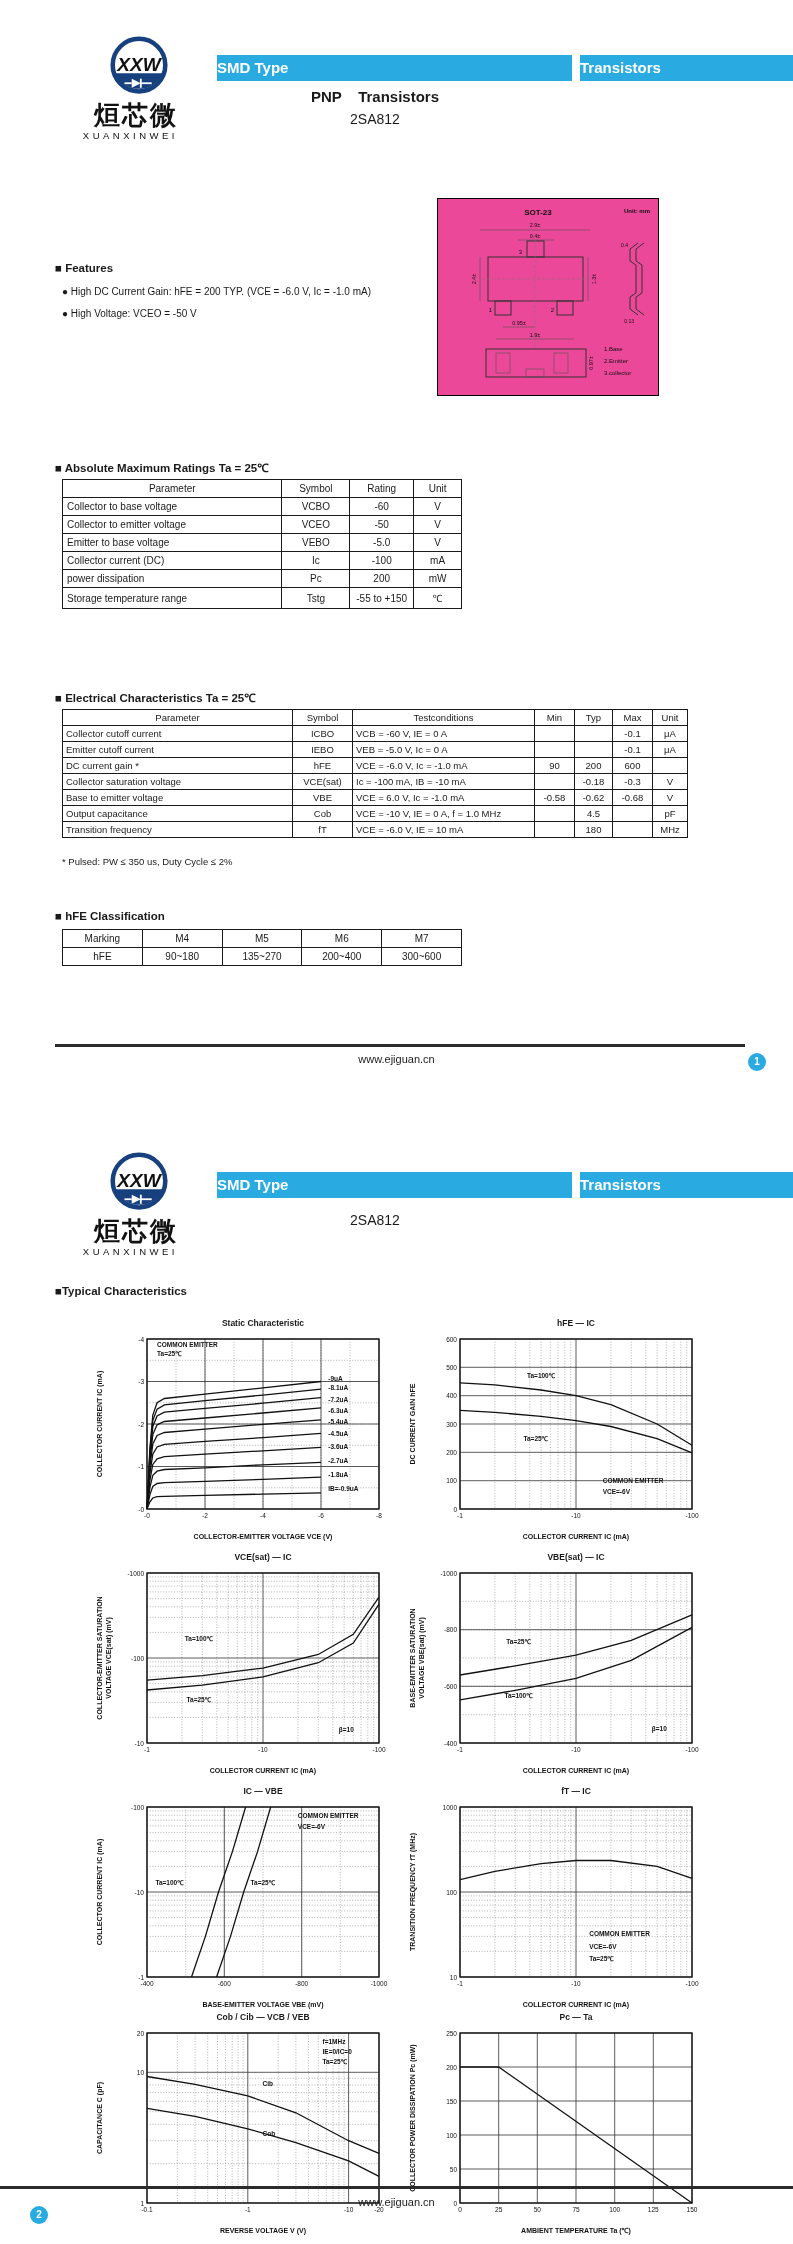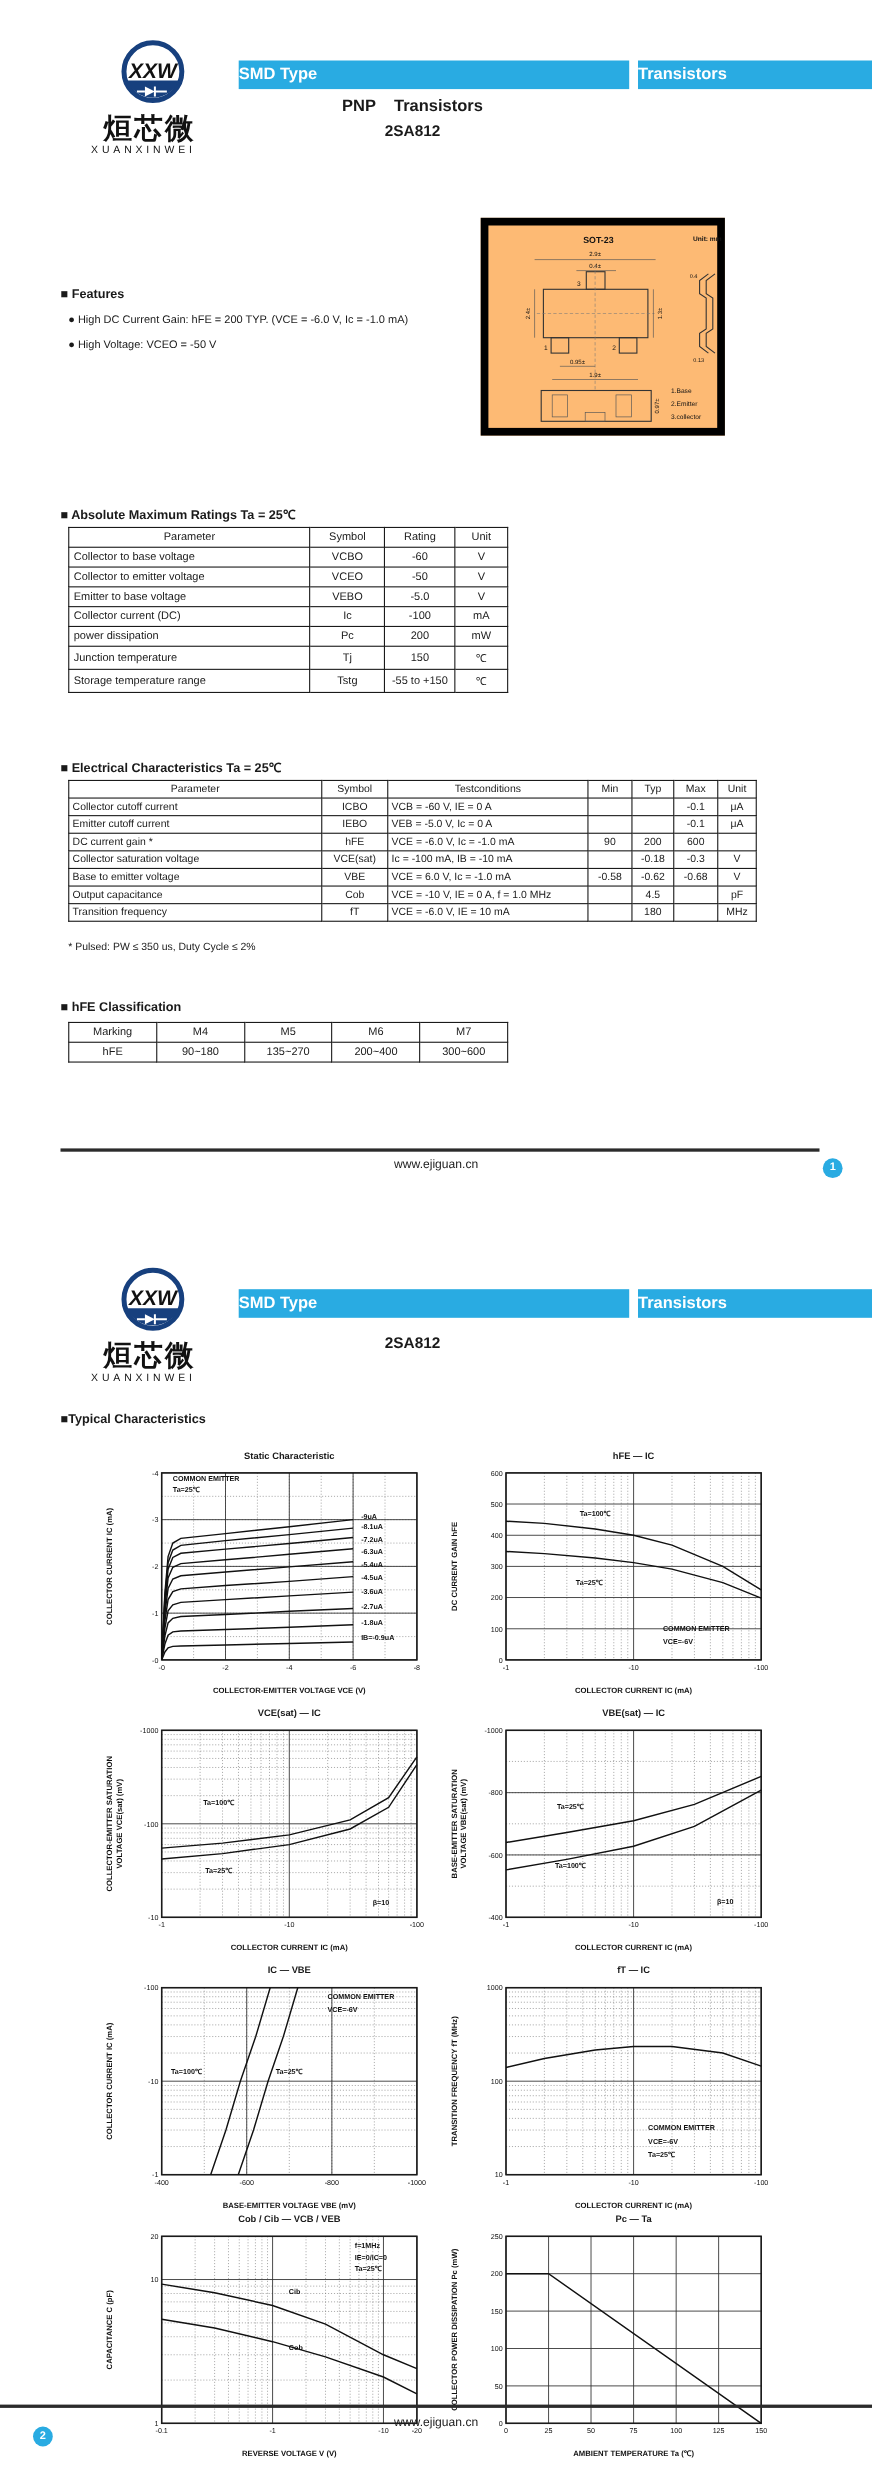--- a/index.html
+++ b/index.html
@@ -7,35 +7,35 @@
   #page{position:relative;width:793px;height:2244px;background:#fff;margin:0 auto;
         font-family:"Liberation Sans",sans-serif;color:#1a1a1a;overflow:hidden}
   
   .logo{position:absolute;width:130px;text-align:right}
   .logo-cn{font-size:26px;font-weight:bold;letter-spacing:2px;color:#111;line-height:1.05}
   .logo-en{font-size:9.5px;letter-spacing:3.5px;color:#111;margin-top:1px}
   .cyanbar{position:absolute;height:26px;background:#29ABE2;color:#fff;font-weight:bold;
            font-size:15px;line-height:26px}
   .doc-title{position:absolute;left:150px;width:450px;text-align:center;font-weight:bold;
              font-size:15px;white-space:pre}
-  .doc-sub{position:absolute;left:150px;width:450px;text-align:center;font-weight:bold;font-size:14px}
+  .doc-sub{position:absolute;left:150px;width:450px;text-align:center;font-weight:normal;font-size:14px}
   
   .heading{position:absolute;font-weight:bold;font-size:11.5px}
   .bullet{position:absolute;font-size:10px}
   .note{position:absolute;font-size:9.5px}
   
   table{border-collapse:collapse;table-layout:fixed}
   .dtable{position:absolute;font-size:10px}
   .dtable th,.dtable td{border:1px solid #1a1a1a;text-align:center;font-weight:normal;
                         padding:3px 4px;overflow:hidden;white-space:nowrap}
   .ec th,.ec td{font-size:9.5px;padding:2px 3px}
   .amr td.c0{text-align:left}
   .ec td.c0,.ec td.c2{text-align:left}
   
-  .pkgbox{position:absolute;border:7px solid #000000;background:#fdba74}
+  .pkgbox{position:absolute;border:1px solid #000000;background:#ec4899}
   .pkgbox svg text{font-family:"Liberation Sans",sans-serif}
   
   .footline{position:absolute;height:3px;background:#2b2b2b}
   .footurl{position:absolute;width:793px;left:0;text-align:center;font-size:11px}
   .pagebadge{position:absolute;width:18px;height:18px;border-radius:50%;background:#29ABE2;
              color:#fff;font-size:10px;font-weight:bold;text-align:center;line-height:18px}
   
   .chart{position:absolute;width:300px}
   .chart-title{font-size:8.5px;font-weight:bold;text-align:center;padding-left:36px;height:13px}
   svg text{font-family:"Liberation Sans",sans-serif;fill:#111}
@@ -161,26 +161,20 @@
           <td class="c0">Collector current (DC)</td>
           <td class="c1">Ic</td>
           <td class="c2">-100</td>
           <td class="c3">mA</td>
         </tr>
         <tr>
           <td class="c0">power dissipation</td>
           <td class="c1">Pc</td>
           <td class="c2">200</td>
           <td class="c3">mW</td>
-        </tr>
-        <tr>
-          <td class="c0">Junction temperature</td>
-          <td class="c1">Tj</td>
-          <td class="c2">150</td>
-          <td class="c3">℃</td>
         </tr>
         <tr>
           <td class="c0">Storage temperature range</td>
           <td class="c1">Tstg</td>
           <td class="c2">-55 to +150</td>
           <td class="c3">℃</td>
         </tr>
       </tbody>
     </table>
 

